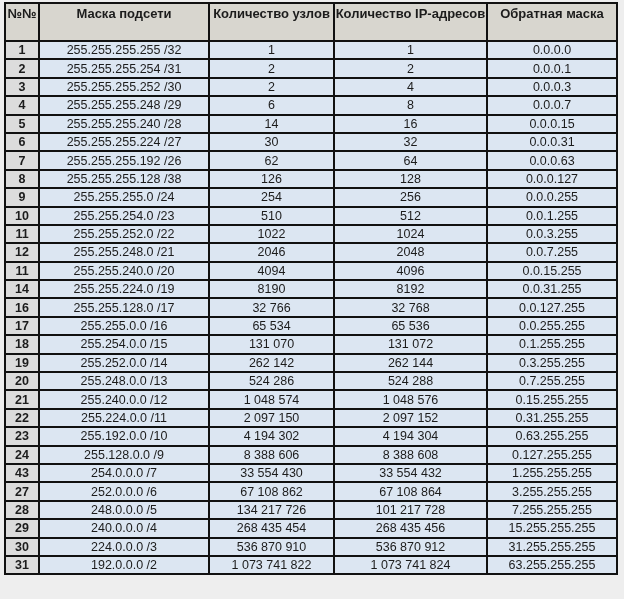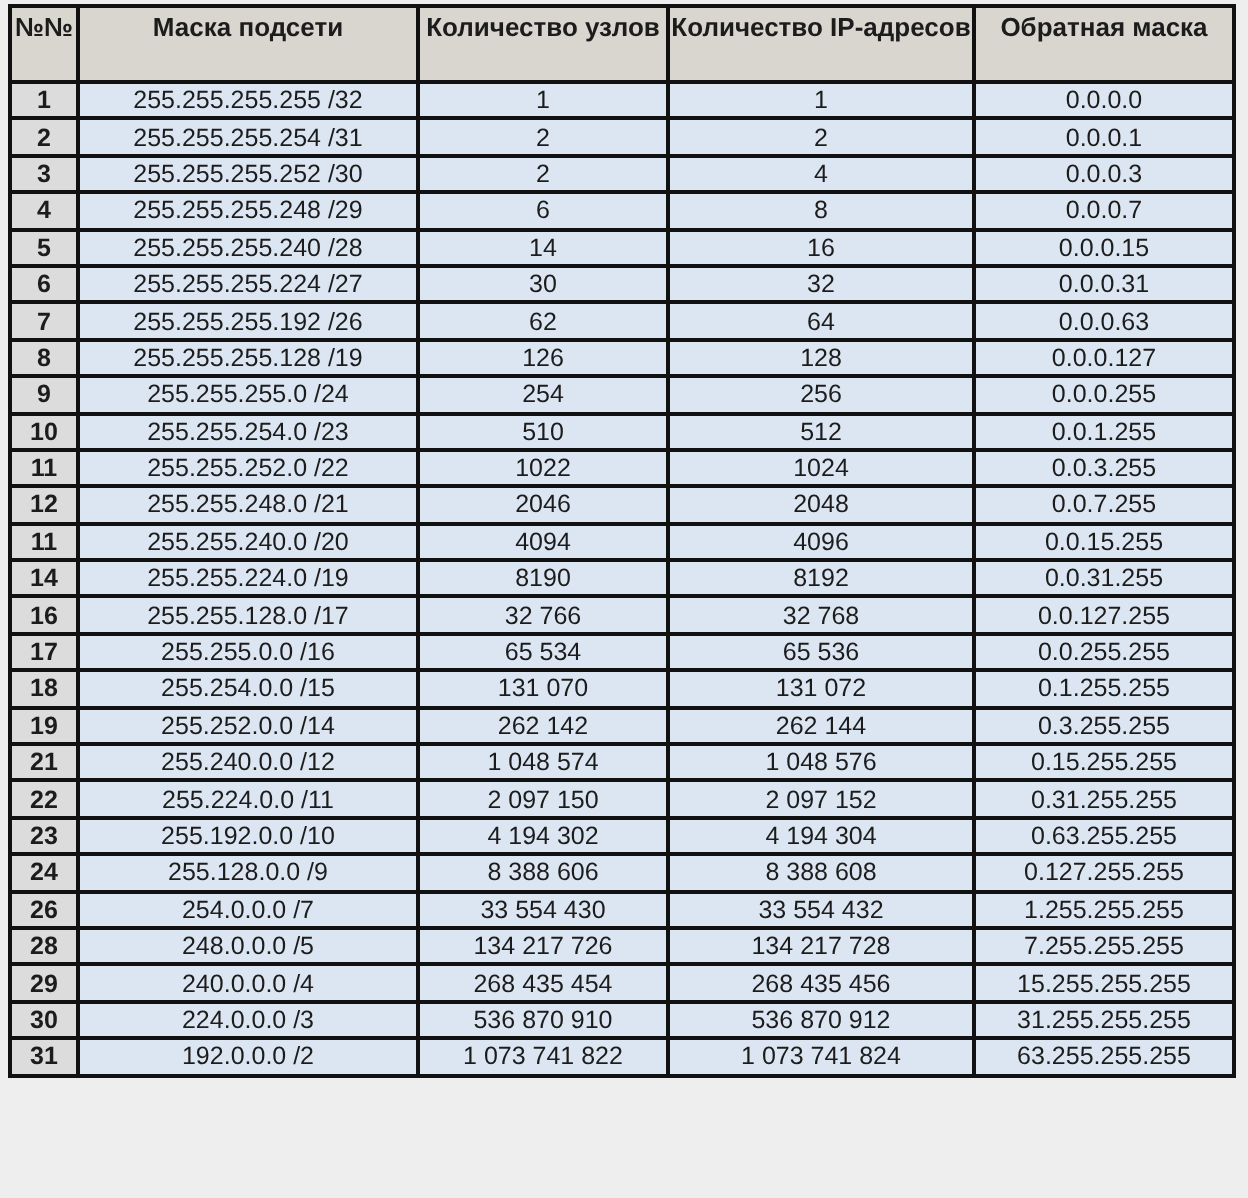--- a/index.html
+++ b/index.html
@@ -119,21 +119,21 @@
         </tr>
         <tr>
           <td class="num-cell">7</td>
           <td>255.255.255.192 /26</td>
           <td>62</td>
           <td>64</td>
           <td>0.0.0.63</td>
         </tr>
         <tr>
           <td class="num-cell">8</td>
-          <td>255.255.255.128 /19</td>
+          <td>255.255.255.128 /38</td>
           <td>126</td>
           <td>128</td>
           <td>0.0.0.127</td>
         </tr>
         <tr>
           <td class="num-cell">9</td>
           <td>255.255.255.0 /24</td>
           <td>254</td>
           <td>256</td>
           <td>0.0.0.255</td>
@@ -195,20 +195,27 @@
           <td>0.1.255.255</td>
         </tr>
         <tr>
           <td class="num-cell">19</td>
           <td>255.252.0.0 /14</td>
           <td>262 142</td>
           <td>262 144</td>
           <td>0.3.255.255</td>
         </tr>
         <tr>
+          <td class="num-cell">20</td>
+          <td>255.248.0.0 /13</td>
+          <td>524 286</td>
+          <td>524 288</td>
+          <td>0.7.255.255</td>
+        </tr>
+        <tr>
           <td class="num-cell">21</td>
           <td>255.240.0.0 /12</td>
           <td>1 048 574</td>
           <td>1 048 576</td>
           <td>0.15.255.255</td>
         </tr>
         <tr>
           <td class="num-cell">22</td>
           <td>255.224.0.0 /11</td>
           <td>2 097 150</td>
@@ -223,31 +230,38 @@
           <td>0.63.255.255</td>
         </tr>
         <tr>
           <td class="num-cell">24</td>
           <td>255.128.0.0 /9</td>
           <td>8 388 606</td>
           <td>8 388 608</td>
           <td>0.127.255.255</td>
         </tr>
         <tr>
-          <td class="num-cell">26</td>
+          <td class="num-cell">43</td>
           <td>254.0.0.0 /7</td>
           <td>33 554 430</td>
           <td>33 554 432</td>
           <td>1.255.255.255</td>
         </tr>
         <tr>
+          <td class="num-cell">27</td>
+          <td>252.0.0.0 /6</td>
+          <td>67 108 862</td>
+          <td>67 108 864</td>
+          <td>3.255.255.255</td>
+        </tr>
+        <tr>
           <td class="num-cell">28</td>
           <td>248.0.0.0 /5</td>
           <td>134 217 726</td>
-          <td>134 217 728</td>
+          <td>101 217 728</td>
           <td>7.255.255.255</td>
         </tr>
         <tr>
           <td class="num-cell">29</td>
           <td>240.0.0.0 /4</td>
           <td>268 435 454</td>
           <td>268 435 456</td>
           <td>15.255.255.255</td>
         </tr>
         <tr>

